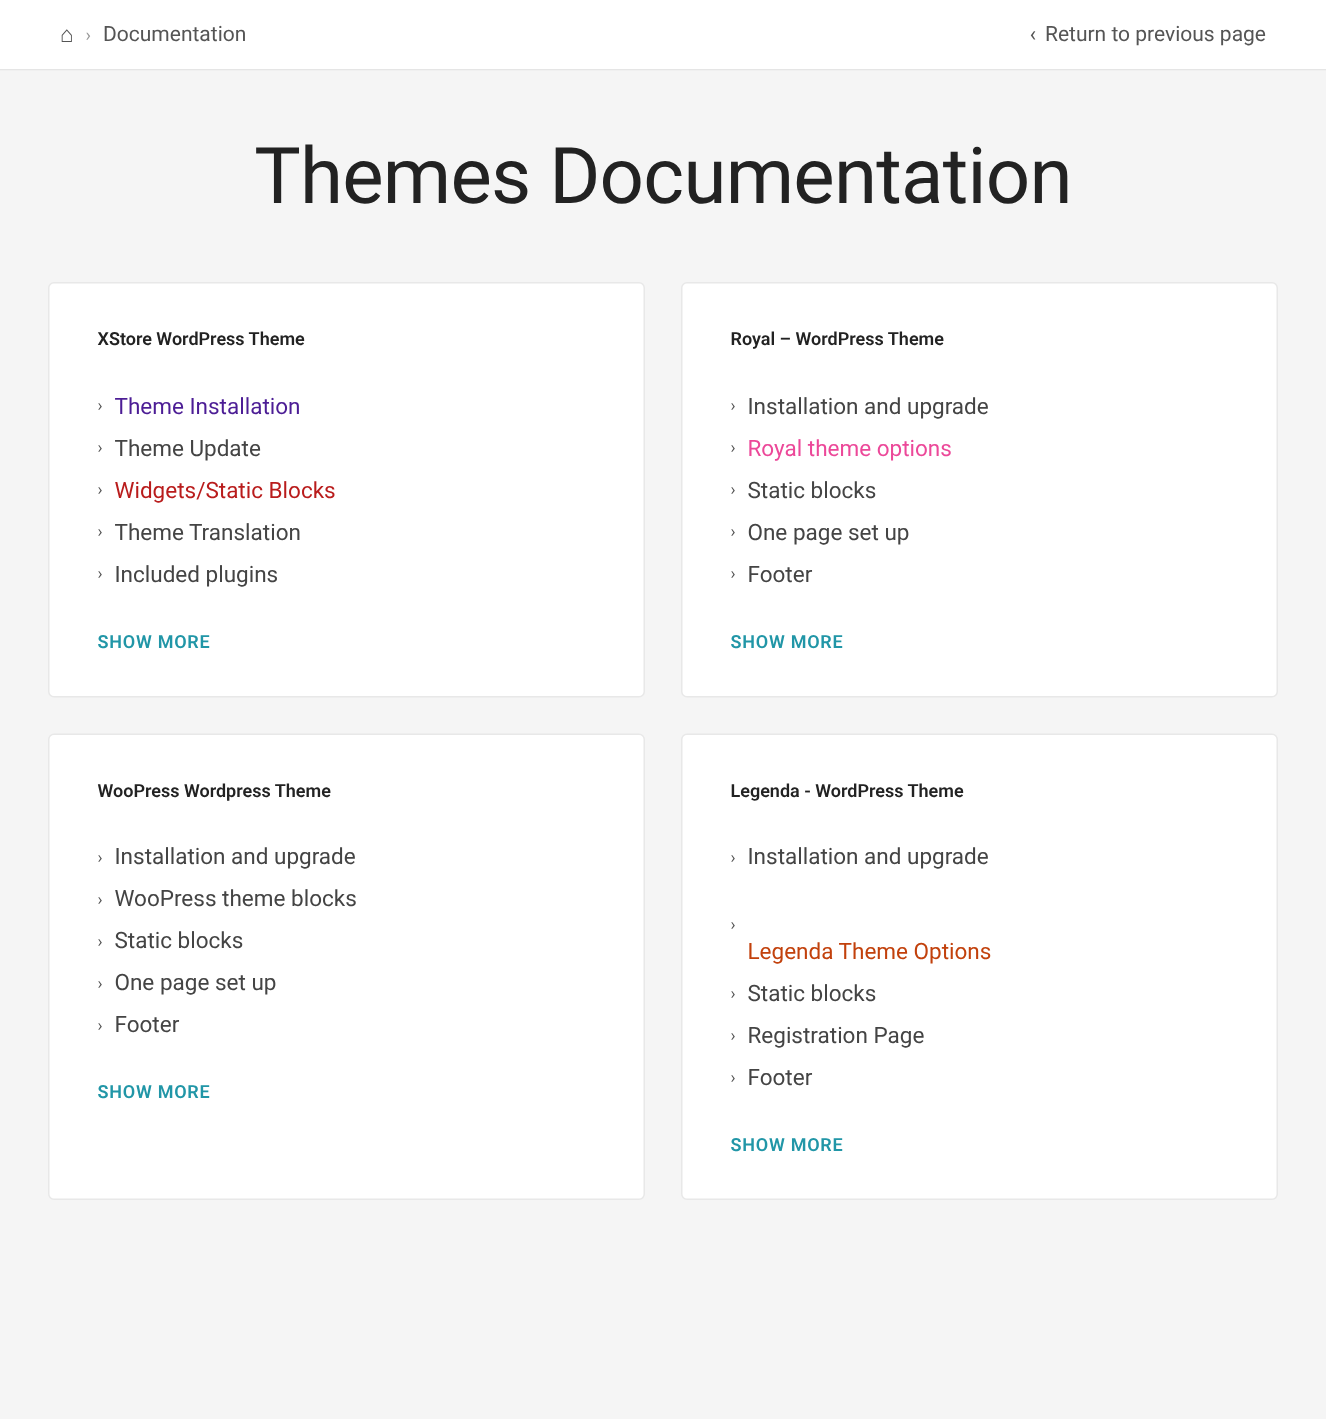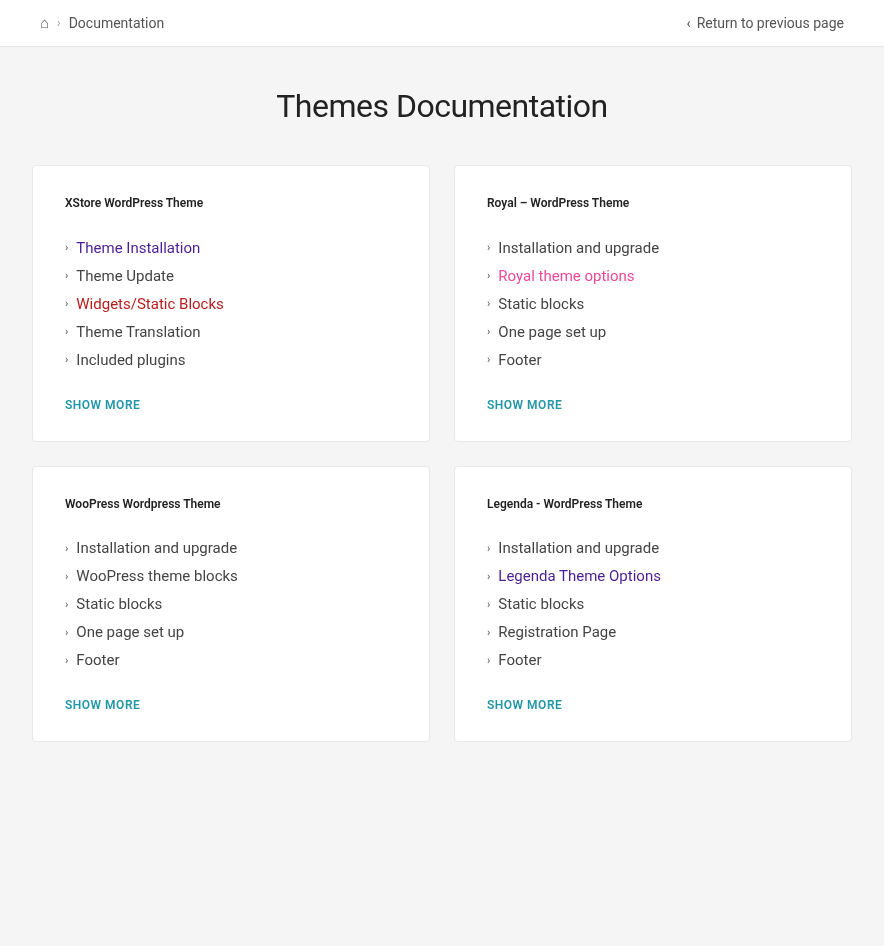--- a/index.html
+++ b/index.html
@@ -49,21 +49,21 @@
 
     
     .page-content {
       max-width: 860px;
       margin: 0 auto;
       padding: 40px 20px 60px;
     }
 
     .page-title {
       text-align: center;
-      font-size: 32px;
+      font-size: 52px;
       font-weight: 400;
       color: #222;
       margin-bottom: 40px;
       letter-spacing: -0.5px;
     }
 
     
     .cards-grid {
       display: grid;
       grid-template-columns: 1fr 1fr;
@@ -201,21 +201,21 @@
             <a href="#" style="color: rgb(68, 68, 68); text-decoration: none;">Footer</a>
           </li>
         </ul><a class="show-more" href="#">SHOW MORE</a></div>
       <div class="card"><div class="card-title">Legenda - WordPress Theme</div><ul class="card-links">
           <li>
             <span class="chevron">›</span>
             <a href="#" style="color: rgb(68, 68, 68); text-decoration: none;">Installation and upgrade</a>
           </li>
           <li>
             <span class="chevron">›</span>
-            <a href="#" style="color: #4c1d95; text-decoration: none;">Legenda Theme Options</a>
+            <a href="#" style="color: #c2410c; text-decoration: none; margin-top: 35px;">Legenda Theme Options</a>
           </li>
           <li>
             <span class="chevron">›</span>
             <a href="#" style="color: rgb(68, 68, 68); text-decoration: none;">Static blocks</a>
           </li>
           <li>
             <span class="chevron">›</span>
             <a href="#" style="color: rgb(68, 68, 68); text-decoration: none;">Registration Page</a>
           </li>
           <li>

